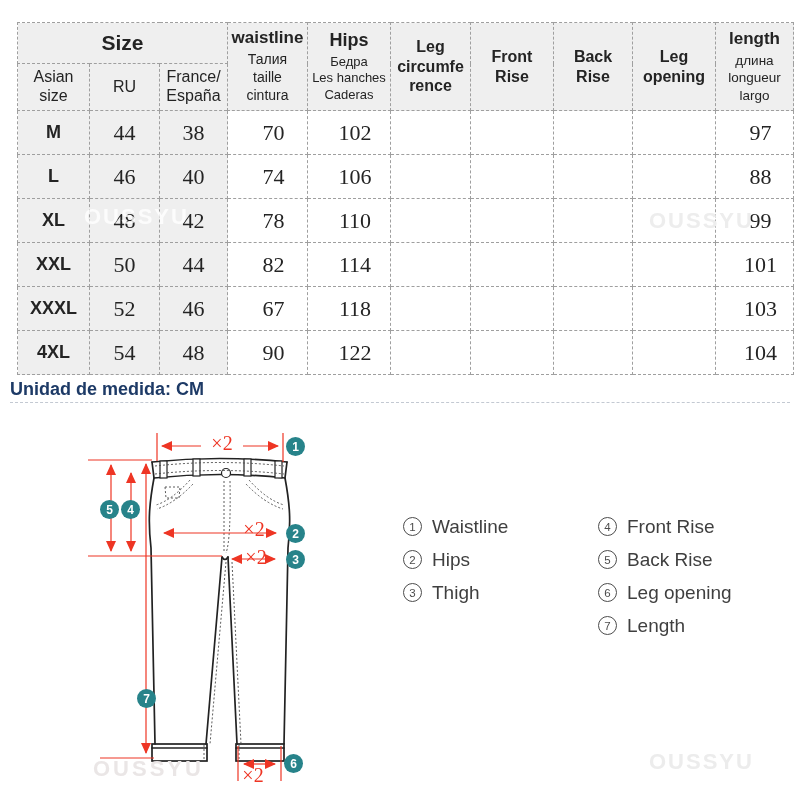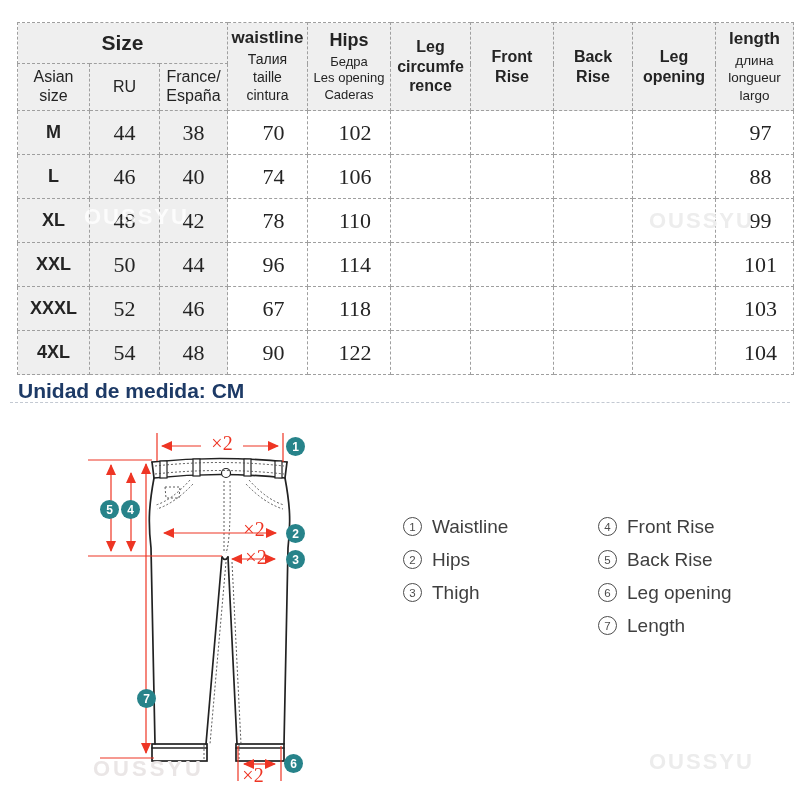--- a/index.html
+++ b/index.html
@@ -24,21 +24,21 @@
   .colhead{height:87px;}
   .head-main{font-weight:bold;font-size:16px;line-height:1.22;white-space:pre-line;}
   .head-main.big{font-size:18px;}
   .head-main.med{font-size:17px;}
   .head-sub{font-size:13px;line-height:1.28;white-space:pre-line;margin-top:2px;text-align:center;}
   .rowlabel{font-weight:bold;font-size:18px;}
   .num{font-size:22px;color:#333;font-family:Liberation Serif, serif;}
   .data-row td{height:43px;}
   
   .unit-note{
-    position:absolute;left:10px;top:379px;font-size:21px;font-weight:bold;color:#1d3a66;margin-left:8px;
+    position:absolute;left:10px;top:379px;font-size:18px;font-weight:bold;color:#1d3a66;
   }
   .divider{
     position:absolute;left:10px;top:402px;width:780px;border-top:1px dashed #c3c9d2;
   }
   
   svg.diagram{position:absolute;left:0;top:0;}
   .mk{
     position:absolute;width:19px;height:19px;border-radius:50%;
     background:#27838a;color:#fff;font-size:12px;font-weight:bold;
     display:flex;align-items:center;justify-content:center;z-index:5;
@@ -84,21 +84,21 @@
     <td class="gray size-title" colspan="3">Size</td>
     <td class="gray colhead" rowspan="2">
       <div class="head-main med">waistline</div>
       <div class="head-sub" style="font-size:14px">Талия
 taille
 cintura</div>
     </td>
     <td class="gray colhead" rowspan="2">
       <div class="head-main big">Hips</div>
       <div class="head-sub">Бедра
-Les opening
+Les hanches
 Caderas</div>
     </td>
     <td class="gray colhead" rowspan="2">
       <div class="head-main">Leg
 circumfe
 rence</div>
     </td>
     <td class="gray colhead" rowspan="2">
       <div class="head-main">Front
 Rise</div>
@@ -159,21 +159,21 @@
     <td class="white num"></td>
     <td class="white num"></td>
     <td class="white num"></td>
     <td class="white num"></td>
     <td class="white num">99</td>
   </tr>
   <tr class="data-row">
     <td class="gray rowlabel">XXL</td>
     <td class="gray num">50</td>
     <td class="gray num">44</td>
-    <td class="white num">96</td>
+    <td class="white num">82</td>
     <td class="white num">114</td>
     <td class="white num"></td>
     <td class="white num"></td>
     <td class="white num"></td>
     <td class="white num"></td>
     <td class="white num">101</td>
   </tr>
   <tr class="data-row">
     <td class="gray rowlabel">XXXL</td>
     <td class="gray num">52</td>

